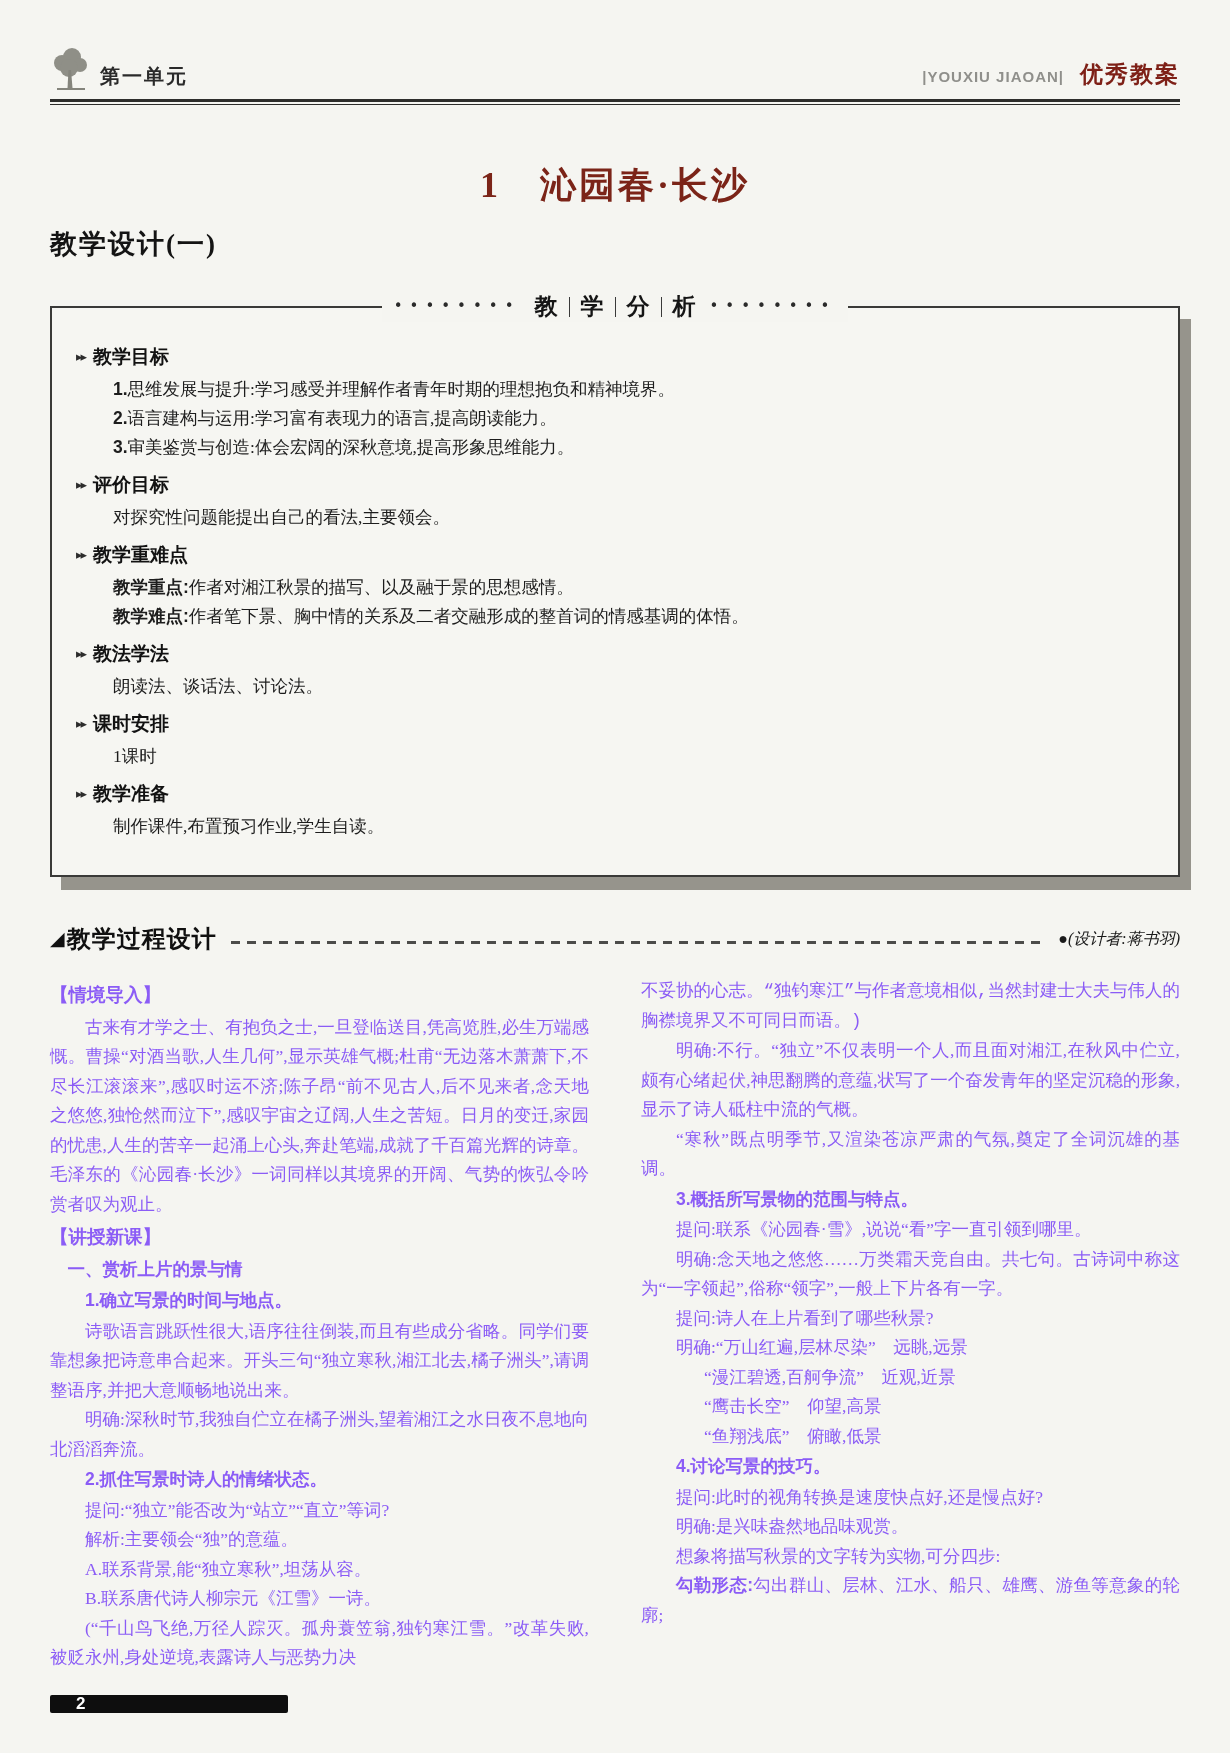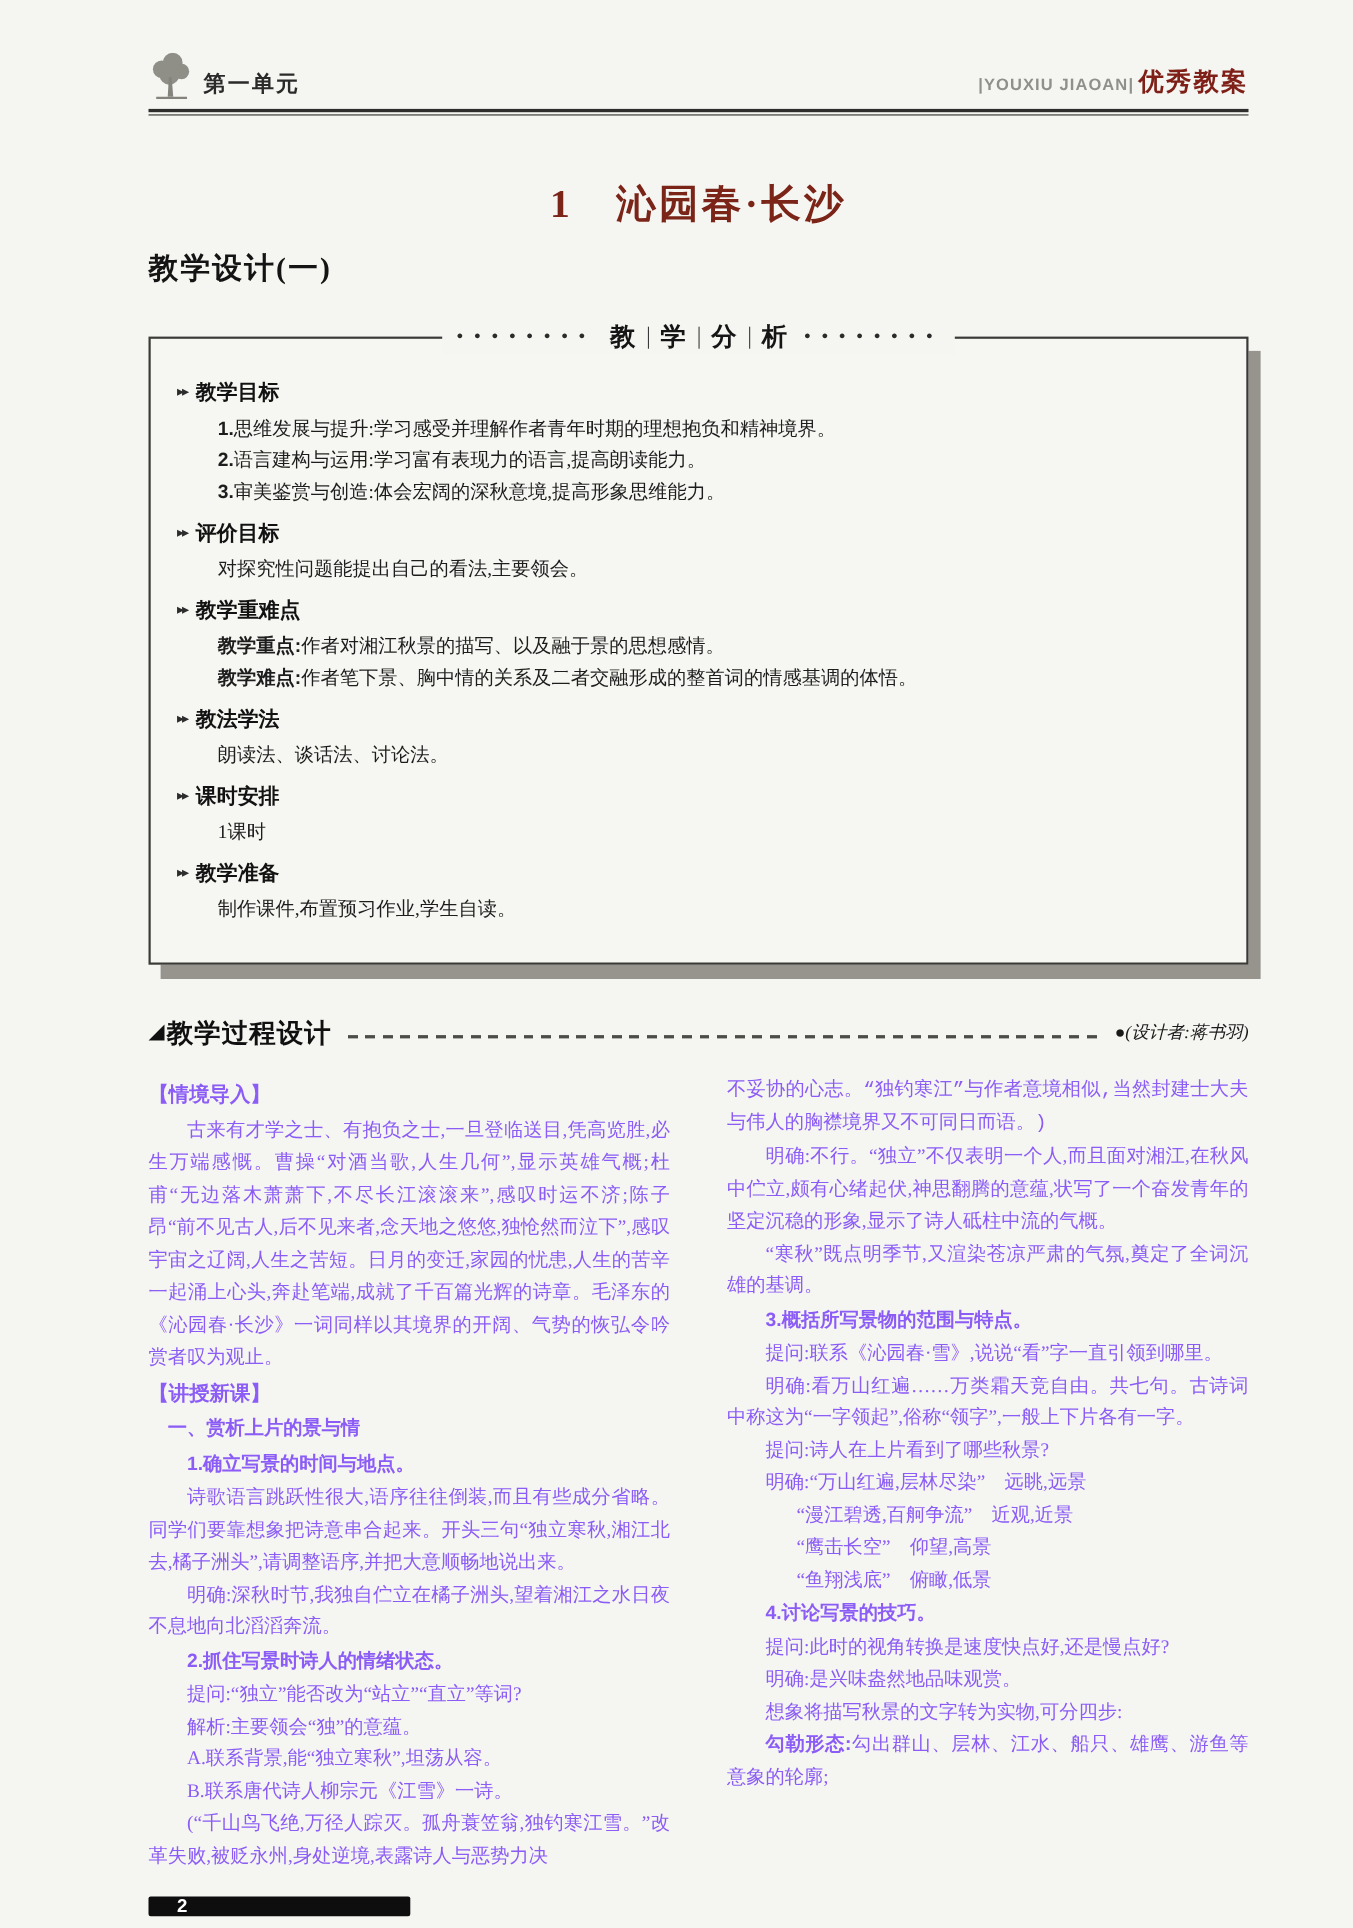--- a/index.html
+++ b/index.html
@@ -5,35 +5,35 @@
   * { margin:0; padding:0; box-sizing:border-box; }
   html,body { width:1230px; }
   body {
     width:1230px; height:1753px;
     background:#f5f5f1;
     font-family:"Liberation Serif","DejaVu Serif",serif;
     color:#1c1c1c;
     overflow:hidden;
     position:relative;
   }
-  .page-inner { padding:0 95px;margin-left:40px; }
+  .page-inner { padding:0 50px; }
 
   
   .page-header{
     padding-top:48px;
     display:flex; justify-content:space-between; align-items:flex-end;
   }
   .header-left{ display:flex; align-items:flex-end; gap:10px; }
   .tree-icon svg{ display:block; }
   .unit-label{
     font-family:"Liberation Sans","DejaVu Sans",sans-serif;
     font-weight:bold; font-size:20px; color:#2a2a2a;
     padding-bottom:2px; letter-spacing:2px;
   }
-  .header-right{ display:flex; align-items:baseline; gap:4px; padding-bottom:2px; }
+  .header-right{ display:flex; align-items:baseline; gap:16px; padding-bottom:2px; }
   .brand-en{
     font-family:"Liberation Sans","DejaVu Sans",sans-serif;
     font-size:15px; font-weight:bold; color:#8f8f8b; letter-spacing:1px;
   }
   .brand-cn{
     font-family:"Liberation Sans","DejaVu Sans",sans-serif;
     font-size:23px; font-weight:bold; color:var(--brand-color,#7e2017);
     letter-spacing:2px;
   }
   .head-rule{ margin-top:7px; }
@@ -282,21 +282,21 @@
         <p class="para">A.联系背景,能“独立寒秋”,坦荡从容。</p>
         <p class="para">B.联系唐代诗人柳宗元《江雪》一诗。</p>
         <p class="para">(“千山鸟飞绝,万径人踪灭。孤舟蓑笠翁,独钓寒江雪。”改革失败,被贬永州,身处逆境,表露诗人与恶势力决</p>
       </div>
     <div class="col col-right">
         <p class="para p-flush">不妥协的心志。“独钓寒江”与作者意境相似,当然封建士大夫与伟人的胸襟境界又不可同日而语。)</p>
         <p class="para">明确:不行。“独立”不仅表明一个人,而且面对湘江,在秋风中伫立,颇有心绪起伏,神思翻腾的意蕴,状写了一个奋发青年的坚定沉稳的形象,显示了诗人砥柱中流的气概。</p>
         <p class="para">“寒秋”既点明季节,又渲染苍凉严肃的气氛,奠定了全词沉雄的基调。</p>
         <p class="para p-boldhead"><b>3.概括所写景物的范围与特点。</b></p>
         <p class="para">提问:联系《沁园春·雪》,说说“看”字一直引领到哪里。</p>
-        <p class="para">明确:看万山红遍……万类霜天竞自由。共七句。古诗词中称这为“一字领起”,俗称“领字”,一般上下片各有一字。</p>
+        <p class="para">明确:念天地之悠悠……万类霜天竞自由。共七句。古诗词中称这为“一字领起”,俗称“领字”,一般上下片各有一字。</p>
         <p class="para">提问:诗人在上片看到了哪些秋景?</p>
         <p class="para">明确:“万山红遍,层林尽染”　远眺,远景</p>
         <p class="para p-hang">“漫江碧透,百舸争流”　近观,近景</p>
         <p class="para p-hang">“鹰击长空”　仰望,高景</p>
         <p class="para p-hang">“鱼翔浅底”　俯瞰,低景</p>
         <p class="para p-boldhead"><b>4.讨论写景的技巧。</b></p>
         <p class="para">提问:此时的视角转换是速度快点好,还是慢点好?</p>
         <p class="para">明确:是兴味盎然地品味观赏。</p>
         <p class="para">想象将描写秋景的文字转为实物,可分四步:</p>
         <p class="para"><b>勾勒形态:</b>勾出群山、层林、江水、船只、雄鹰、游鱼等意象的轮廓;</p>

